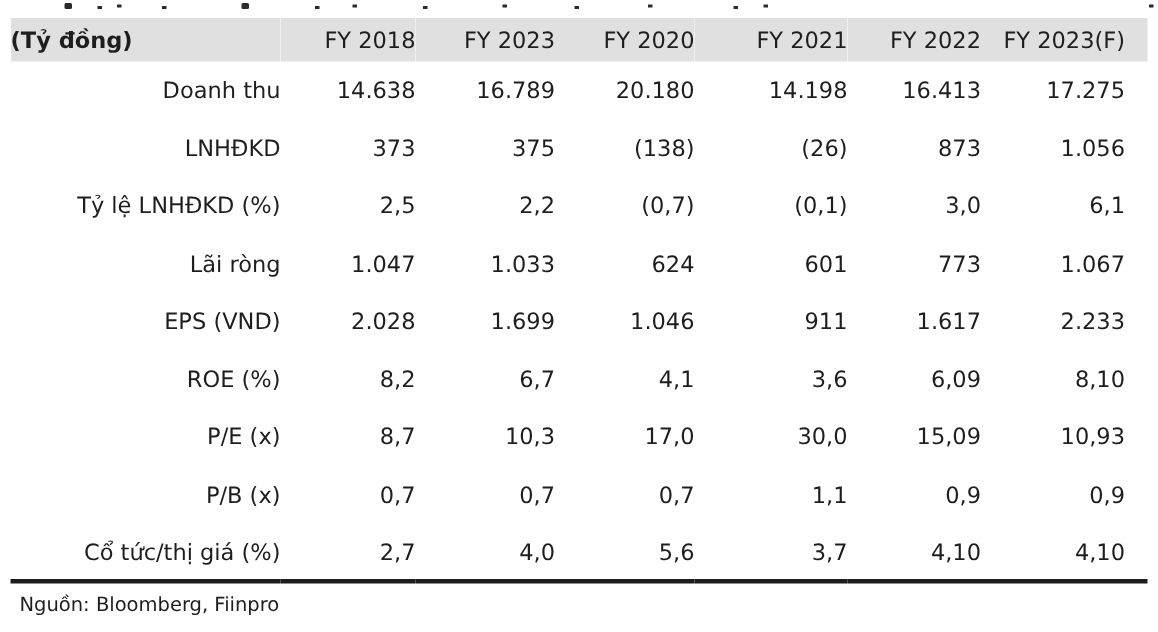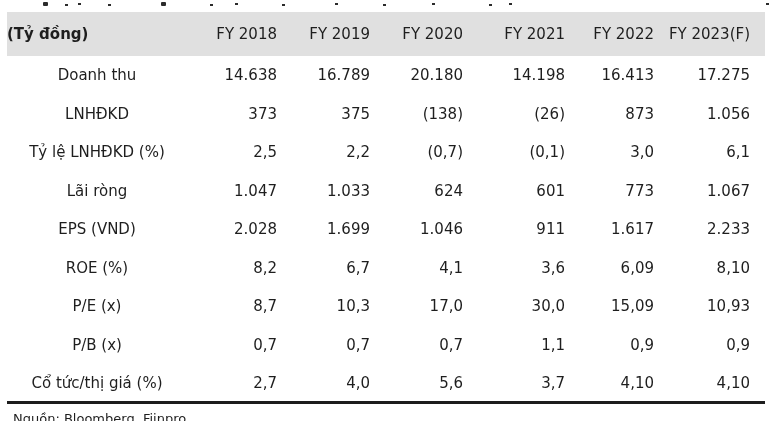--- a/index.html
+++ b/index.html
@@ -43,40 +43,40 @@
   }
   table.fin {
     border-collapse: collapse;
     table-layout: fixed;
     width: 758px;
     margin: 12px 0 0 7px;
     border-bottom: 3px solid #1d1d1d;
   }
   table.fin thead tr {
     background: #e0e0e0;
-    height: 44px;
+    height: 29px;
     margin-left: 28px;
   }
   table.fin tbody tr {
     height: 38.5px;
   }
   table.fin th, table.fin td {
     padding: 0;
     font-size: 15px;
     vertical-align: middle;
     white-space: nowrap;
     overflow: hidden;
   }
   th.label {
     text-align: left;
     padding-left: 5px;
     font-weight: bold;
   }
   td.label {
-    text-align: center;
+    text-align: right;
     padding-left: 5px;
     font-weight: normal;
   }
   .val {
     text-align: right;
     font-weight: normal;
   }
   .col-last {
     padding-right: 15px !important;
     text-align: right;
@@ -101,21 +101,21 @@
       <col style="width:93px">
       <col style="width:93px">
       <col style="width:102px">
       <col style="width:89px">
       <col style="width:111px">
     </colgroup>
     <thead>
       <tr>
         <th class="label">(Tỷ đồng)</th>
         <th class="val">FY 2018</th>
-        <th class="val">FY 2019</th>
+        <th class="val">FY 2023</th>
         <th class="val">FY 2020</th>
         <th class="val">FY 2021</th>
         <th class="val">FY 2022</th>
         <th class="val col-last">FY 2023(F)</th>
       </tr>
     </thead>
     <tbody>
       <tr>
         <td class="label">Doanh thu</td>
         <td class="val">14.638</td>

